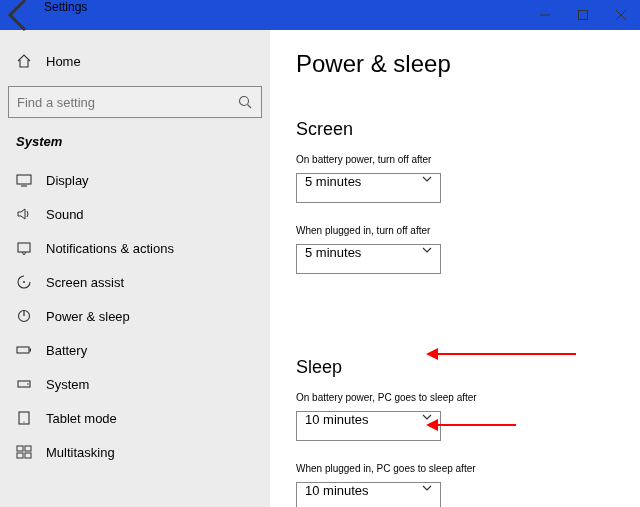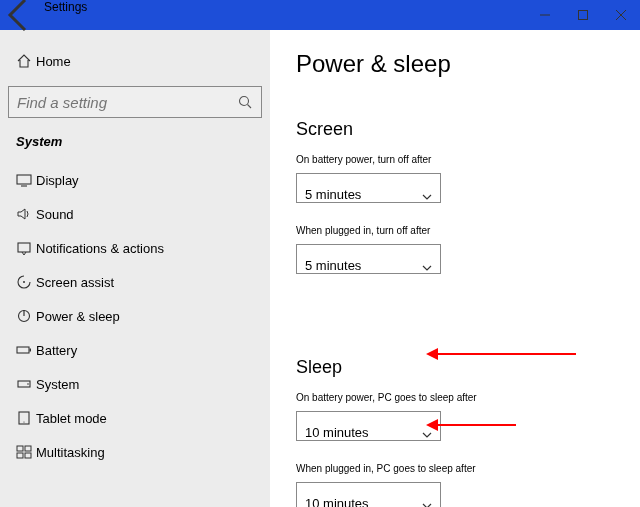--- a/index.html
+++ b/index.html
@@ -5,33 +5,33 @@
 * { margin: 0; padding: 0; box-sizing: border-box; font-family: "Segoe UI", sans-serif; }
 body { width: 640px; height: 507px; overflow: hidden; background: #fff; display: flex; flex-direction: column; font-size: 13px; color: #000; }
 .titlebar { height: 30px; display: flex; align-items: flex-start; background: #1d4ed8; position: relative; }
 .back-btn { width: 40px; height: 30px; display: flex; align-items: center; justify-content: center; cursor: pointer; }
 .app-title { font-size: 12px; margin-left: 4px; }
 .win-controls { position: absolute; right: 0; top: 0; display: flex; }
 .win-btn { width: 38px; height: 30px; display: flex; align-items: center; justify-content: center; cursor: pointer; }
 .win-btn svg { width: 10px; height: 10px; }
 .body-row { display: flex; flex: 1; overflow: hidden; }
 .sidebar { width: 270px; background: #ececec; padding: 0 8px 8px 8px; overflow-y: auto; }
-.nav-row { display: flex; align-items: center; height: 34px; padding: 0 8px; cursor: pointer; gap: 4px; }
+.nav-row { display: flex; align-items: center; height: 34px; padding: 0 8px; cursor: pointer; gap: 14px; }
 .nav-row .ico { width: 16px; height: 16px; display: flex; align-items: center; justify-content: center; flex-shrink: 0; }
 .nav-row .ico svg { width: 16px; height: 16px; }
 .nav-row .lbl { font-size: 13px; }
 .search-wrap { margin: 8px 0 12px 0; height: 32px; border: 1px solid #888; background: #efefef; display: flex; align-items: center; padding: 0 8px; }
-.search-wrap input { flex: 1; border: none; background: transparent; outline: none; font-size: 15px; font-style: italic; color: #0c4a6e; }
+.search-wrap input { flex: 1; border: none; background: transparent; outline: none; font-size: 13px; color: #0c4a6e; }
 .search-wrap .sico { width: 16px; height: 16px; }
 .cat-head { font-weight: 600; font-size: 13px; padding: 4px 8px 14px 8px; font-style: italic; }
 .content { flex: 1; padding: 20px 26px 0 26px; overflow-y: auto; position: relative; }
 .page-title { font-size: 24px; font-weight: 400; margin-bottom: 22px; }
 .sect-title { font-size: 18px; font-weight: 400; margin-bottom: 14px; margin-top: 41px; }
 .field-label { font-size: 10px; margin-bottom: 8px; }
-.dropdown { width: 145px; height: 30px; border: 1px solid #888; display: flex; align-items: flex-end; padding: 0 8px; font-size: 13px; cursor: pointer; justify-content: space-between; margin-bottom: 22px; background: #fff; gap: 37px; }
+.dropdown { width: 145px; height: 30px; border: 1px solid #888; display: flex; align-items: flex-start; padding: 0 8px; font-size: 13px; cursor: pointer; justify-content: space-between; margin-bottom: 22px; background: #fff; gap: 37px; }
 .dropdown svg { width: 10px; height: 10px; }
 .arrow { position: absolute; pointer-events: none; }
 .spacer-top { height: 14px; }
 .spacer-mid { height: 20px; }
 </style>
 </head>
 <body>
 
 <div class="titlebar">
   <div class="back-btn">

